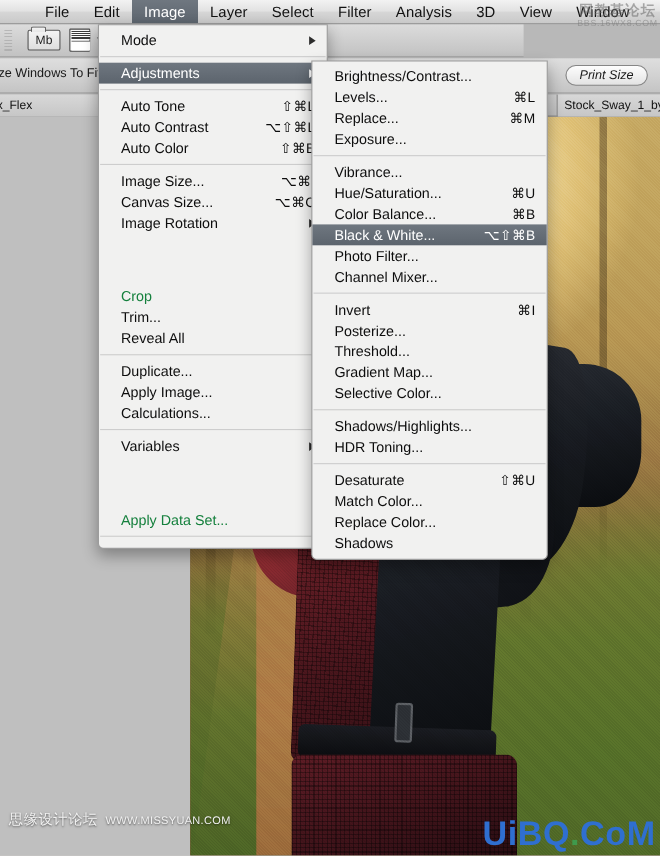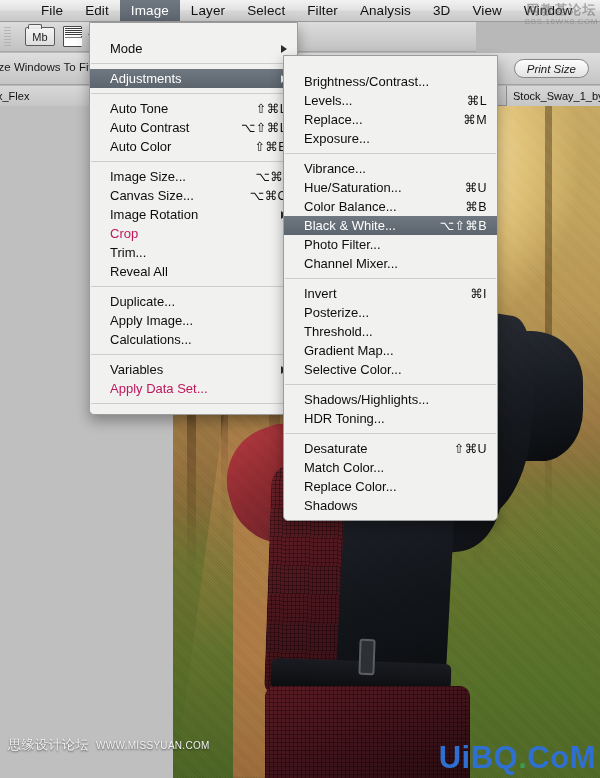--- a/index.html
+++ b/index.html
@@ -326,21 +326,21 @@
   .wm-top .l1 { font-size: 13px; color: #6b6b6b; letter-spacing: 1px; font-weight: bold; }
   .wm-top .l2 { font-size: 8px; color: #7a7a7a; letter-spacing: .6px; margin-top: -2px; }
 
   
   .menu {
     position: absolute;
     background: #f1f1f0;
     border: 1px solid #9c9c9c;
     border-radius: 0 0 5px 5px;
     box-shadow: 0 6px 14px rgba(0,0,0,.32);
-    padding: 16px 0 5px 0;
+    padding: 4px 0 5px 0;
     z-index: 50;
   }
   #menu-image { left: 89px; top: 22px; width: 209px; }
   #menu-adjust { left: 283px; top: 55px; width: 215px; }
 
   .mi {
     position: relative;
     display: flex; align-items: center;
     height: 19px;
     padding: 0 10px 0 20px;
@@ -349,21 +349,21 @@
     white-space: nowrap;
   }
   .mi .lbl { flex: 0 0 auto; }
   .mi .key {
     margin-left: auto;
     font-size: 12.5px;
     color: #0d0d0d;
     letter-spacing: .4px;
     padding-left: 14px;
   }
-  .mi.disabled { color: #be185d; }
+  .mi.disabled { color: #15803d; margin-top: 48px; }
   .mi.sel {
     background: linear-gradient(to bottom, #6f7780 0%, #5c646d 100%);
     color: #ffffff;
   }
   .mi.sel .key { color: #ffffff; }
   .mi .arrow {
     margin-left: auto;
     width: 0; height: 0;
     border-top: 4.5px solid transparent;
     border-bottom: 4.5px solid transparent;

